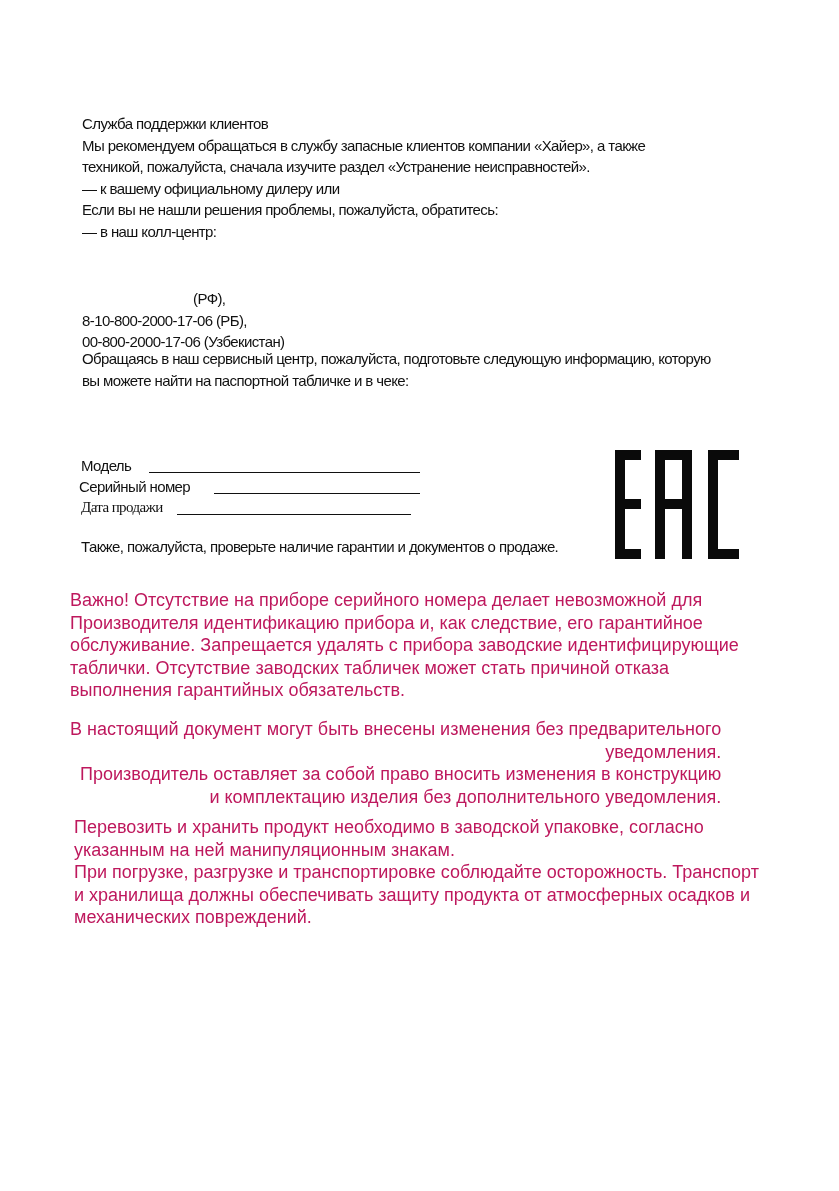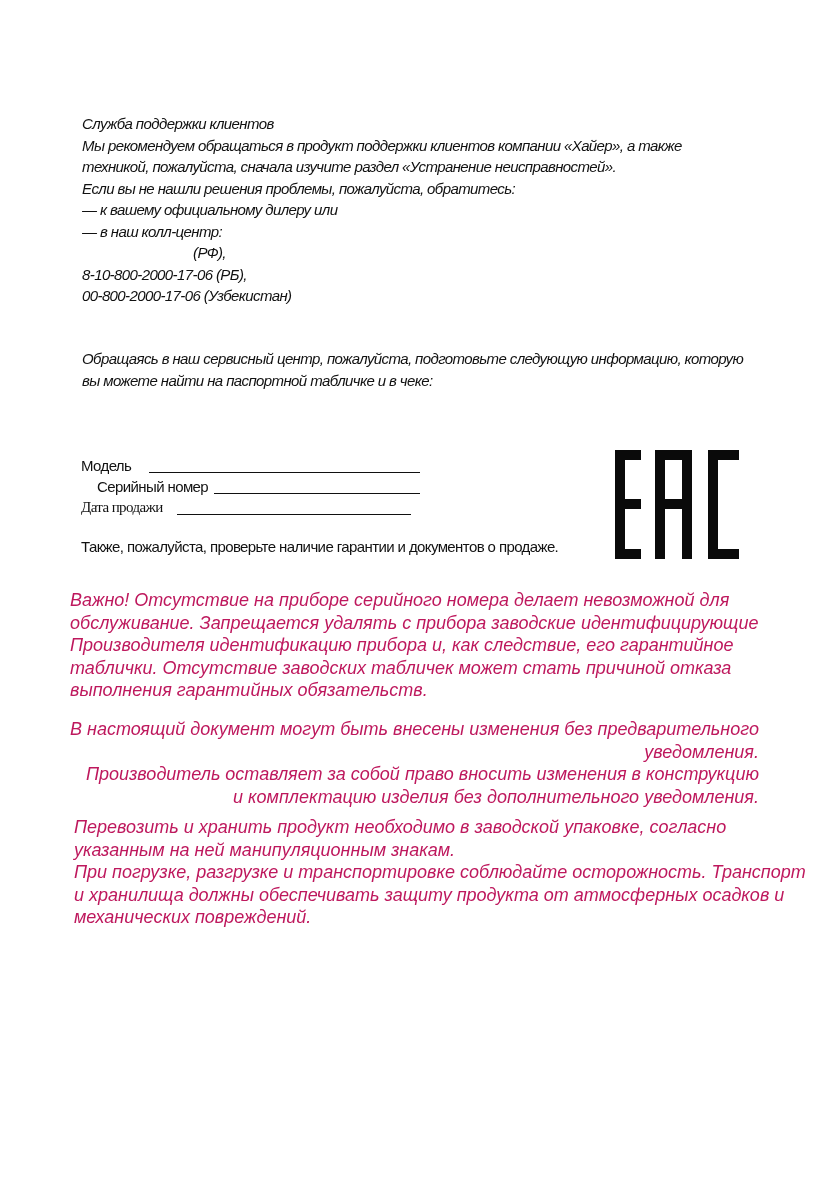--- a/index.html
+++ b/index.html
@@ -1,54 +1,54 @@
 <!DOCTYPE html>
 <html><head>
 <meta charset="utf-8">
 <style>
   html, body { margin: 0; padding: 0; background: #ffffff; }
   body { width: 839px; height: 1191px; position: relative; overflow: hidden; color: #111111; }
   .narrow { font-family: "Liberation Sans", sans-serif; font-size: 15px; letter-spacing: -0.6px; transform-origin: 0 0; }
   .block { position: absolute; left: 82px; }
-  .line { display: block; height: 21.5px; line-height: 21.5px; white-space: nowrap; font-style: italic; }
+  .line { display: block; height: 21.5px; line-height: 21.5px; white-space: nowrap; }
   .big { font-family: "Liberation Sans", sans-serif; font-size: 18px; line-height: 22.5px; color: #be185d; white-space: nowrap; }
   .big .line { height: 22.5px; line-height: 22.5px; }
 
   .form-row { position: absolute; height: 21px; line-height: 21px; white-space: nowrap; }
   .blank { position: absolute; height: 0; border-bottom: 1.3px solid #111; }
 
   .eac { position: absolute; left: 615px; top: 450px; width: 124px; height: 109px; }
   .eac div { position: absolute; background: #0a0a0a; }
 </style>
 </head>
 <body>
 
 <div class="block narrow" style="top:113px;">
   <span class="line">Служба поддержки клиентов</span>
-  <span class="line">Мы рекомендуем обращаться в продукт поддержки клиентов компании «Хайер», а также</span>
+  <span class="line">Мы рекомендуем обращаться в службу запасные клиентов компании «Хайер», а также</span>
   <span class="line">техникой, пожалуйста, сначала изучите раздел «Устранение неисправностей».</span>
+  <span class="line">— к вашему официальному дилеру или</span>
   <span class="line">Если вы не нашли решения проблемы, пожалуйста, обратитесь:</span>
-  <span class="line">— к вашему официальному дилеру или</span>
   <span class="line">— в наш колл-центр:</span>
-  <span class="line" style="padding-left:111px;">(РФ),</span>
+  <span class="line" style="padding-left:111px;margin-top:46px;">(РФ),</span>
   <span class="line">8-10-800-2000-17-06 (РБ),</span>
   <span class="line">00-800-2000-17-06 (Узбекистан)</span>
 </div>
 
 <div class="block narrow" style="top:348px;">
   <span class="line">Обращаясь в наш сервисный центр, пожалуйста, подготовьте следующую информацию, которую</span>
   <span class="line">вы можете найти на паспортной табличке и в чеке:</span>
 </div>
 
 <div class="form-row narrow" style="left:81px; top:455px;text-align:center;">
   <span>Модель</span>
 </div>
 <div class="blank" style="left:149px; width:271px; top:472px;"></div>
 
-<div class="form-row narrow" style="left:97px; top:476px;">
+<div class="form-row narrow" style="left:79px; top:476px;">
   <span>Серийный   номер</span>
 </div>
 <div class="blank" style="left:214px; width:206px; top:493px;"></div>
 
 <div class="form-row narrow" style="left:81px; top:497px;font-family:Liberation Serif, serif;">
   <span>Дата продажи</span>
 </div>
 <div class="blank" style="left:177px; width:234px; top:514px;"></div>
 
 <div class="form-row narrow" style="left:81px; top:536px;">
@@ -67,22 +67,22 @@
   <div style="left:67px; top:0; width:10px; height:109px;"></div>
   <div style="left:40px; top:49px; width:37px; height:10px;"></div>
 
   <div style="left:93px; top:0; width:10px; height:109px;"></div>
   <div style="left:93px; top:0; width:31px; height:10px;"></div>
   <div style="left:93px; top:99px; width:31px; height:10px;"></div>
 </div>
 
 <div class="block big" style="left:70px; top:589px;">
   <span class="line">Важно! Отсутствие на приборе серийного номера делает невозможной для</span>
+  <span class="line">Производителя идентификацию прибора и, как следствие, его гарантийное</span>
   <span class="line">обслуживание. Запрещается удалять с прибора заводские идентифицирующие</span>
-  <span class="line">Производителя идентификацию прибора и, как следствие, его гарантийное</span>
   <span class="line">таблички. Отсутствие заводских табличек может стать причиной отказа</span>
   <span class="line">выполнения гарантийных обязательств.</span>
 </div>
 
 <div class="block big" style="left:70px; top:718px;text-align:right;">
   <span class="line">В настоящий документ могут быть внесены изменения без предварительного</span>
   <span class="line">уведомления.</span>
   <span class="line">Производитель оставляет за собой право вносить изменения в конструкцию</span>
   <span class="line">и комплектацию изделия без дополнительного уведомления.</span>
 </div>

